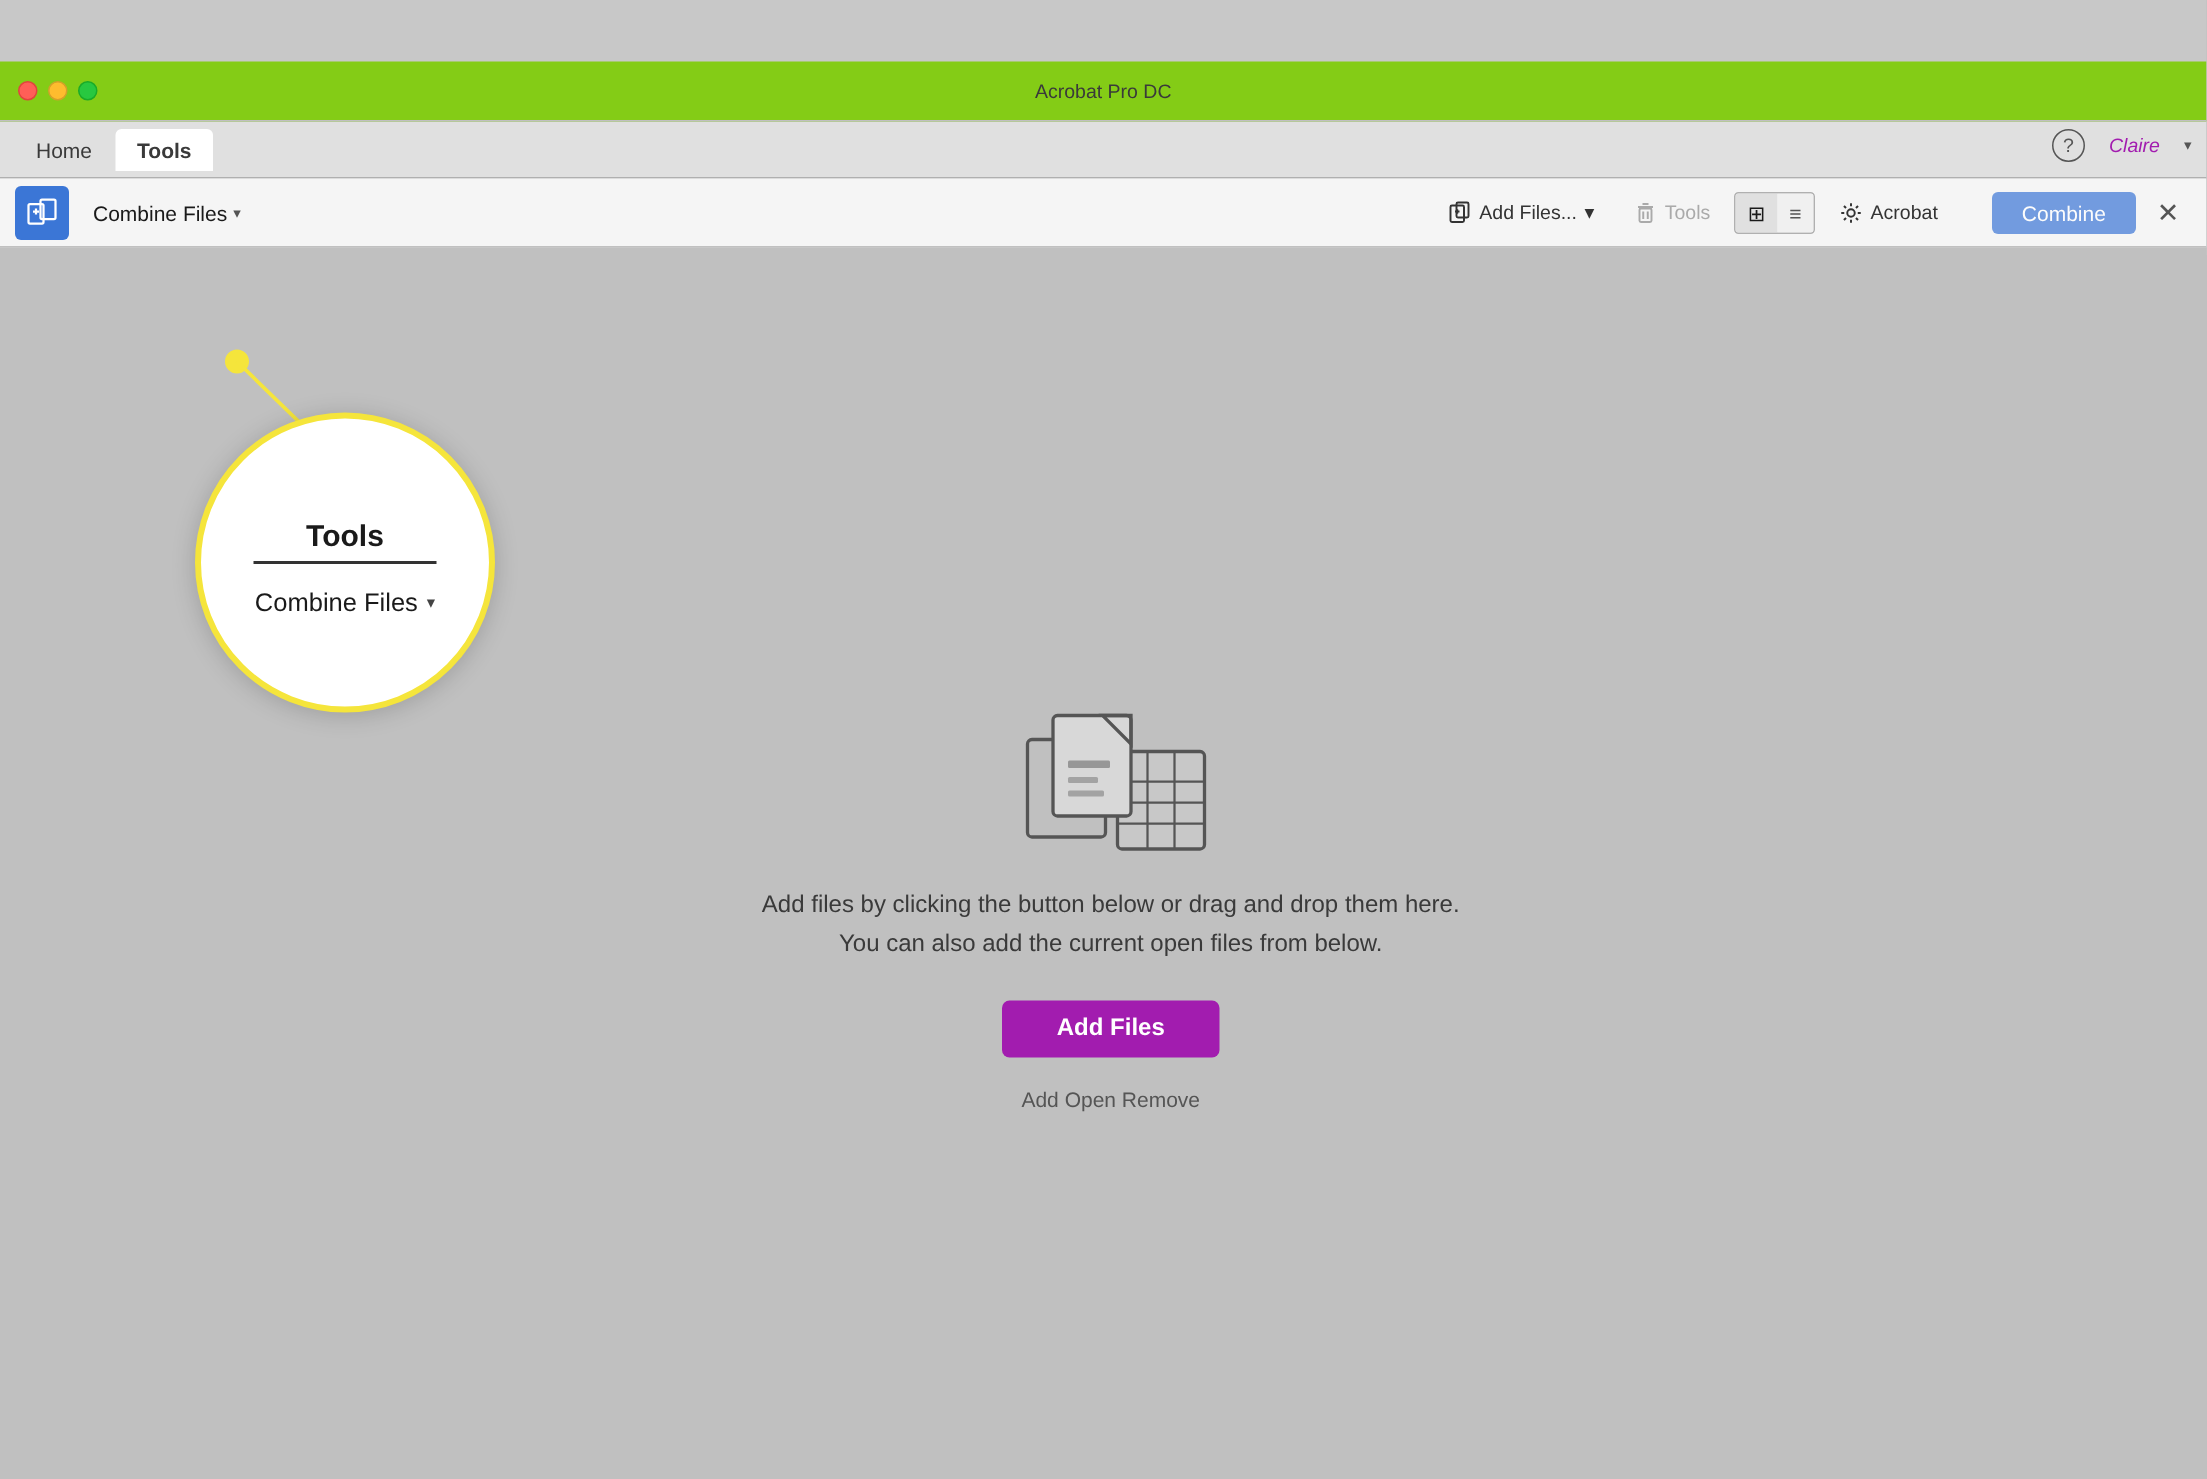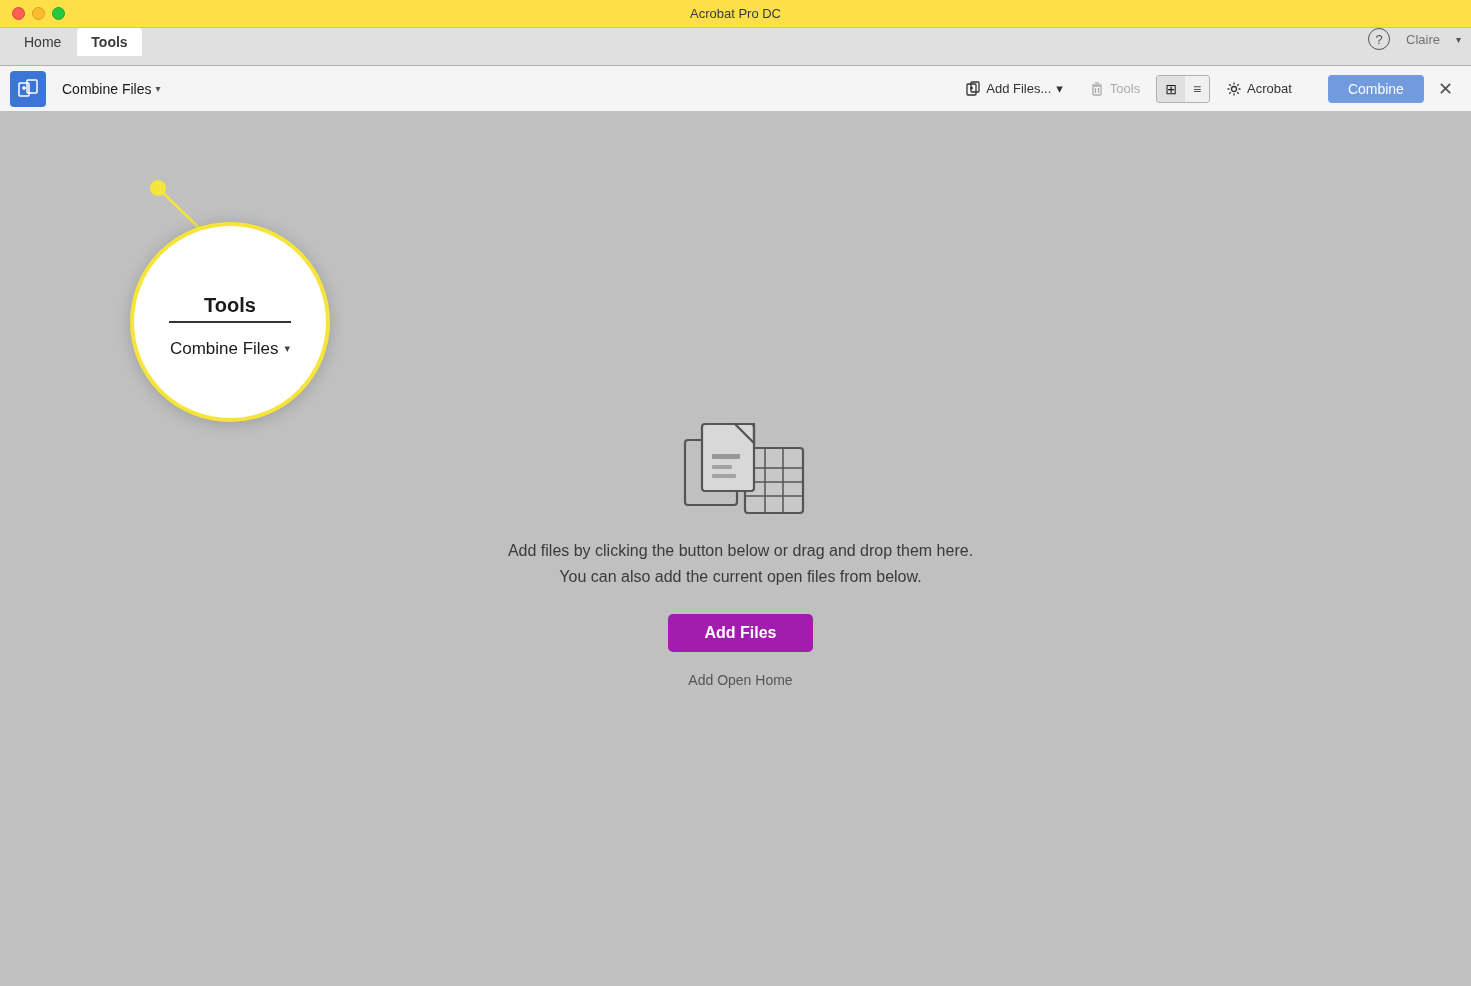--- a/index.html
+++ b/index.html
@@ -7,28 +7,29 @@
       width: 1471px;
       height: 986px;
       font-family: -apple-system, "Helvetica Neue", Arial, sans-serif;
       background: #c8c8c8;
       overflow: hidden;
       position: relative;
     }
 
     
     .title-bar {
-      height: 28px;
-      background: #fde047;
+      height: 40px;
+      background: #84cc16;
       display: flex;
       align-items: center;
       justify-content: space-between;
       padding: 0 12px;
       border-bottom: 1px solid #c0c0c0;
       position: relative;
+      margin-top: 41px;
     }
     .traffic-lights {
       display: flex;
       gap: 7px;
       align-items: center;
     }
     .traffic-light {
       width: 13px;
       height: 13px;
       border-radius: 50%;
@@ -48,21 +49,21 @@
       display: flex;
       align-items: center;
       gap: 14px;
     }
 
     
     .nav-bar {
       height: 38px;
       background: #e0e0e0;
       display: flex;
-      align-items: flex-start;
+      align-items: center;
       padding: 0 10px;
       border-bottom: 1px solid #b0b0b0;
     }
     .nav-tab {
       padding: 7px 14px;
       font-size: 14px;
       color: #3a3a3a;
       cursor: pointer;
       border-radius: 4px 4px 0 0;
       margin-right: 2px;
@@ -295,22 +296,23 @@
       border: 1.5px solid #555;
       display: flex;
       align-items: center;
       justify-content: center;
       font-size: 13px;
       color: #555;
       cursor: pointer;
     }
     .user-name {
       font-size: 13px;
-      color: #737373;
-      cursor: pointer;
+      color: #a21caf;
+      cursor: pointer;
+      font-style: italic;
     }
     .user-caret {
       font-size: 10px;
       color: #555;
     }
   </style>
 </head>
 <body>
 
 <div class="title-bar">
@@ -407,21 +409,21 @@
         <rect x="32" y="64" width="24" height="4" rx="1" fill="#555" opacity="0.4"></rect>
       </svg>
     </div>
 
     <p class="drop-text-primary">
       <span>Add files by clicking the button below or drag and drop them here.</span><br>
       <span>You can also add the current open files from below.</span>
     </p>
 
     <button class="add-files-main-btn">Add Files</button>
-    <a class="add-open-files-link">Add Open Home</a>
+    <a class="add-open-files-link">Add Open Remove</a>
   </div>
 
   <div class="zoom-annotation">
 
     <svg class="annotation-line" viewBox="0 0 400 200">
 
       <circle cx="78" cy="16" r="7" fill="#f5e53b" stroke="#f5e53b" stroke-width="2"></circle>
 
       <line x1="78" y1="16" x2="152" y2="88" stroke="#f5e53b" stroke-width="2.5"></line>
     </svg>

